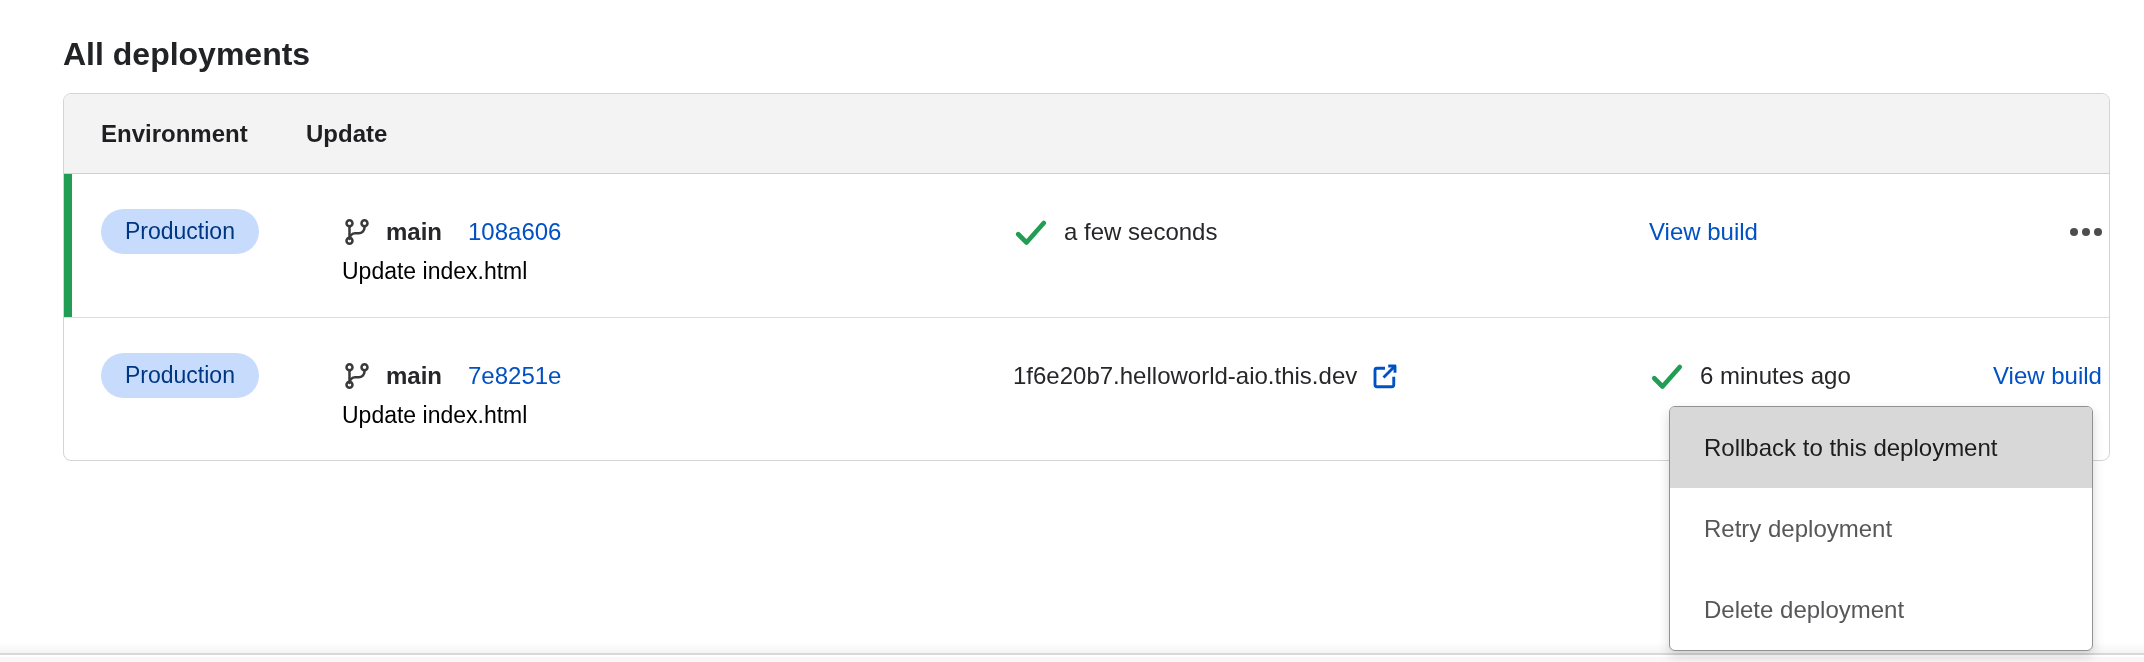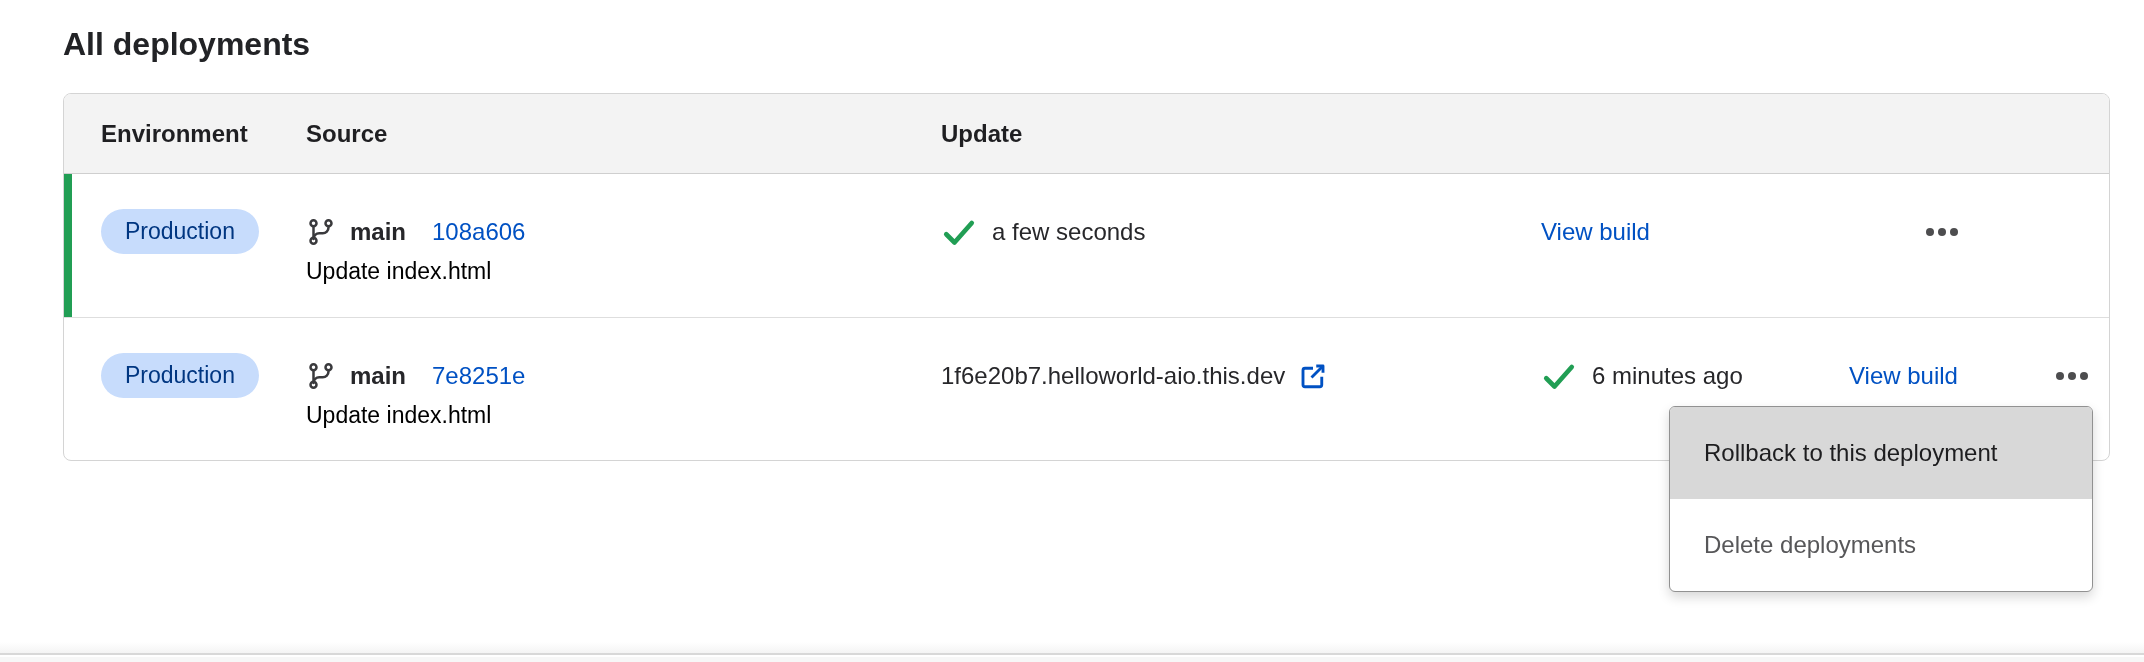--- a/index.html
+++ b/index.html
@@ -1,35 +1,35 @@
 <!DOCTYPE html>
 <html style="--link_blue: #0051c3; --success_green: #219e54; --badge_bg: #c7dcfc; --badge_text: #003681; --header_bg: #f3f3f3; --menu_highlight: #d8d8d8;"><head>
 <meta charset="utf-8">
 <style>
   * { margin:0; padding:0; box-sizing:border-box; }
   html,body { width:2144px; height:662px; background:#ffffff;
     font-family:"Liberation Sans", sans-serif; color:#27272a;
     position:relative; overflow:hidden; }
 
-  .page-title { position:absolute; left:63px; top:26px;
+  .page-title { position:absolute; left:63px; top:36px;
     font-size:32px; font-weight:600; color:#222326; }
 
   
   .table { position:absolute; left:63px; top:93px; width:2047px; height:368px;
     border:1px solid #d4d4d4; border-radius:8px; background:#fff;
     display:flex; flex-direction:column; overflow:hidden; }
 
   .thead { height:80px; flex:0 0 80px; background:var(--header_bg,#f3f3f3);
     border-bottom:1px solid #cfcfcf; display:grid;
     grid-template-columns:205px 635px 600px 1fr; padding-left:37px;
     align-items:center; font-weight:bold; font-size:24px; color:#1f1f22; }
 
   .row { position:relative; display:grid;
     grid-template-columns:205px 635px 600px 308px 185px 1fr;
-    padding-left:37px; font-size:24px; }
+    padding-left:37px; font-size:24px;gap:36px; }
   .row-1 { height:144px; border-bottom:1px solid #dedede; }
   .row-2 { flex:1; }
 
   .active-bar { position:absolute; left:0; top:0; bottom:0; width:8px;
     background:var(--success_green,#1f9d54); }
 
   .cell { padding-top:35px; }
   .line1 { height:45px; display:flex; align-items:center; }
   .line2 { margin-top:4px; font-size:23px; color:#000000; }
 
@@ -48,41 +48,40 @@
 
   .dots-btn { background:none; border:none; cursor:pointer; height:45px;
     display:flex; align-items:center; gap:4px; margin:0 auto; padding:0 10px; }
   .dots-btn i { display:block; width:8px; height:8px; border-radius:50%;
     background:#4d4d4f; }
 
   
   .menu { position:absolute; left:1669px; top:406px; width:424px;
     background:#fff; border:1px solid #919191; border-radius:6px;
     box-shadow:0 5px 12px rgba(0,0,0,0.16); overflow:hidden; z-index:5; }
-  .menu-item { height:92px; display:flex; align-items:center;
+  .menu-item { height:81px; display:flex; align-items:center;
     padding-left:34px; font-size:24px; color:#575759; cursor:pointer; }
   .menu-item.highlighted { background:var(--menu_highlight,#d8d8d8); color:#1d1d1f; }
 
   
   .footer-divider { position:absolute; left:0; top:642px; width:2144px; height:13px;
     background:linear-gradient(180deg,#ffffff,#f4f4f4);
     border-bottom:2px solid #d8d8d8; }
   .footer-strip { position:absolute; left:0; top:657px; width:2144px; height:5px;
     background:#f7f7f7; }
 </style>
 </head>
 <body>
 
 <h1 class="page-title">All deployments</h1>
 
 <div class="table">
 
   <div class="thead">
     <div>Environment</div>
-    <div>Source</div>
     <div>Update</div>
   </div>
 
   <div class="row row-1">
     <span class="active-bar"></span>
     <div class="cell">
       <div class="line1">
         <span class="badge">Production</span>
       </div>
     </div>
@@ -184,17 +183,18 @@
             <i></i>
             <i></i>
           </button>
       </div>
     </div>
   </div>
 </div>
 
 <div class="menu">
   <div class="menu-item highlighted">Rollback to this deployment</div>
-  <div class="menu-item">Delete deployments</div>
+  <div class="menu-item">Retry deployment</div>
+  <div class="menu-item">Delete deployment</div>
 </div>
 
 <div class="footer-divider"></div>
 <div class="footer-strip"></div>
 
 </body></html>

